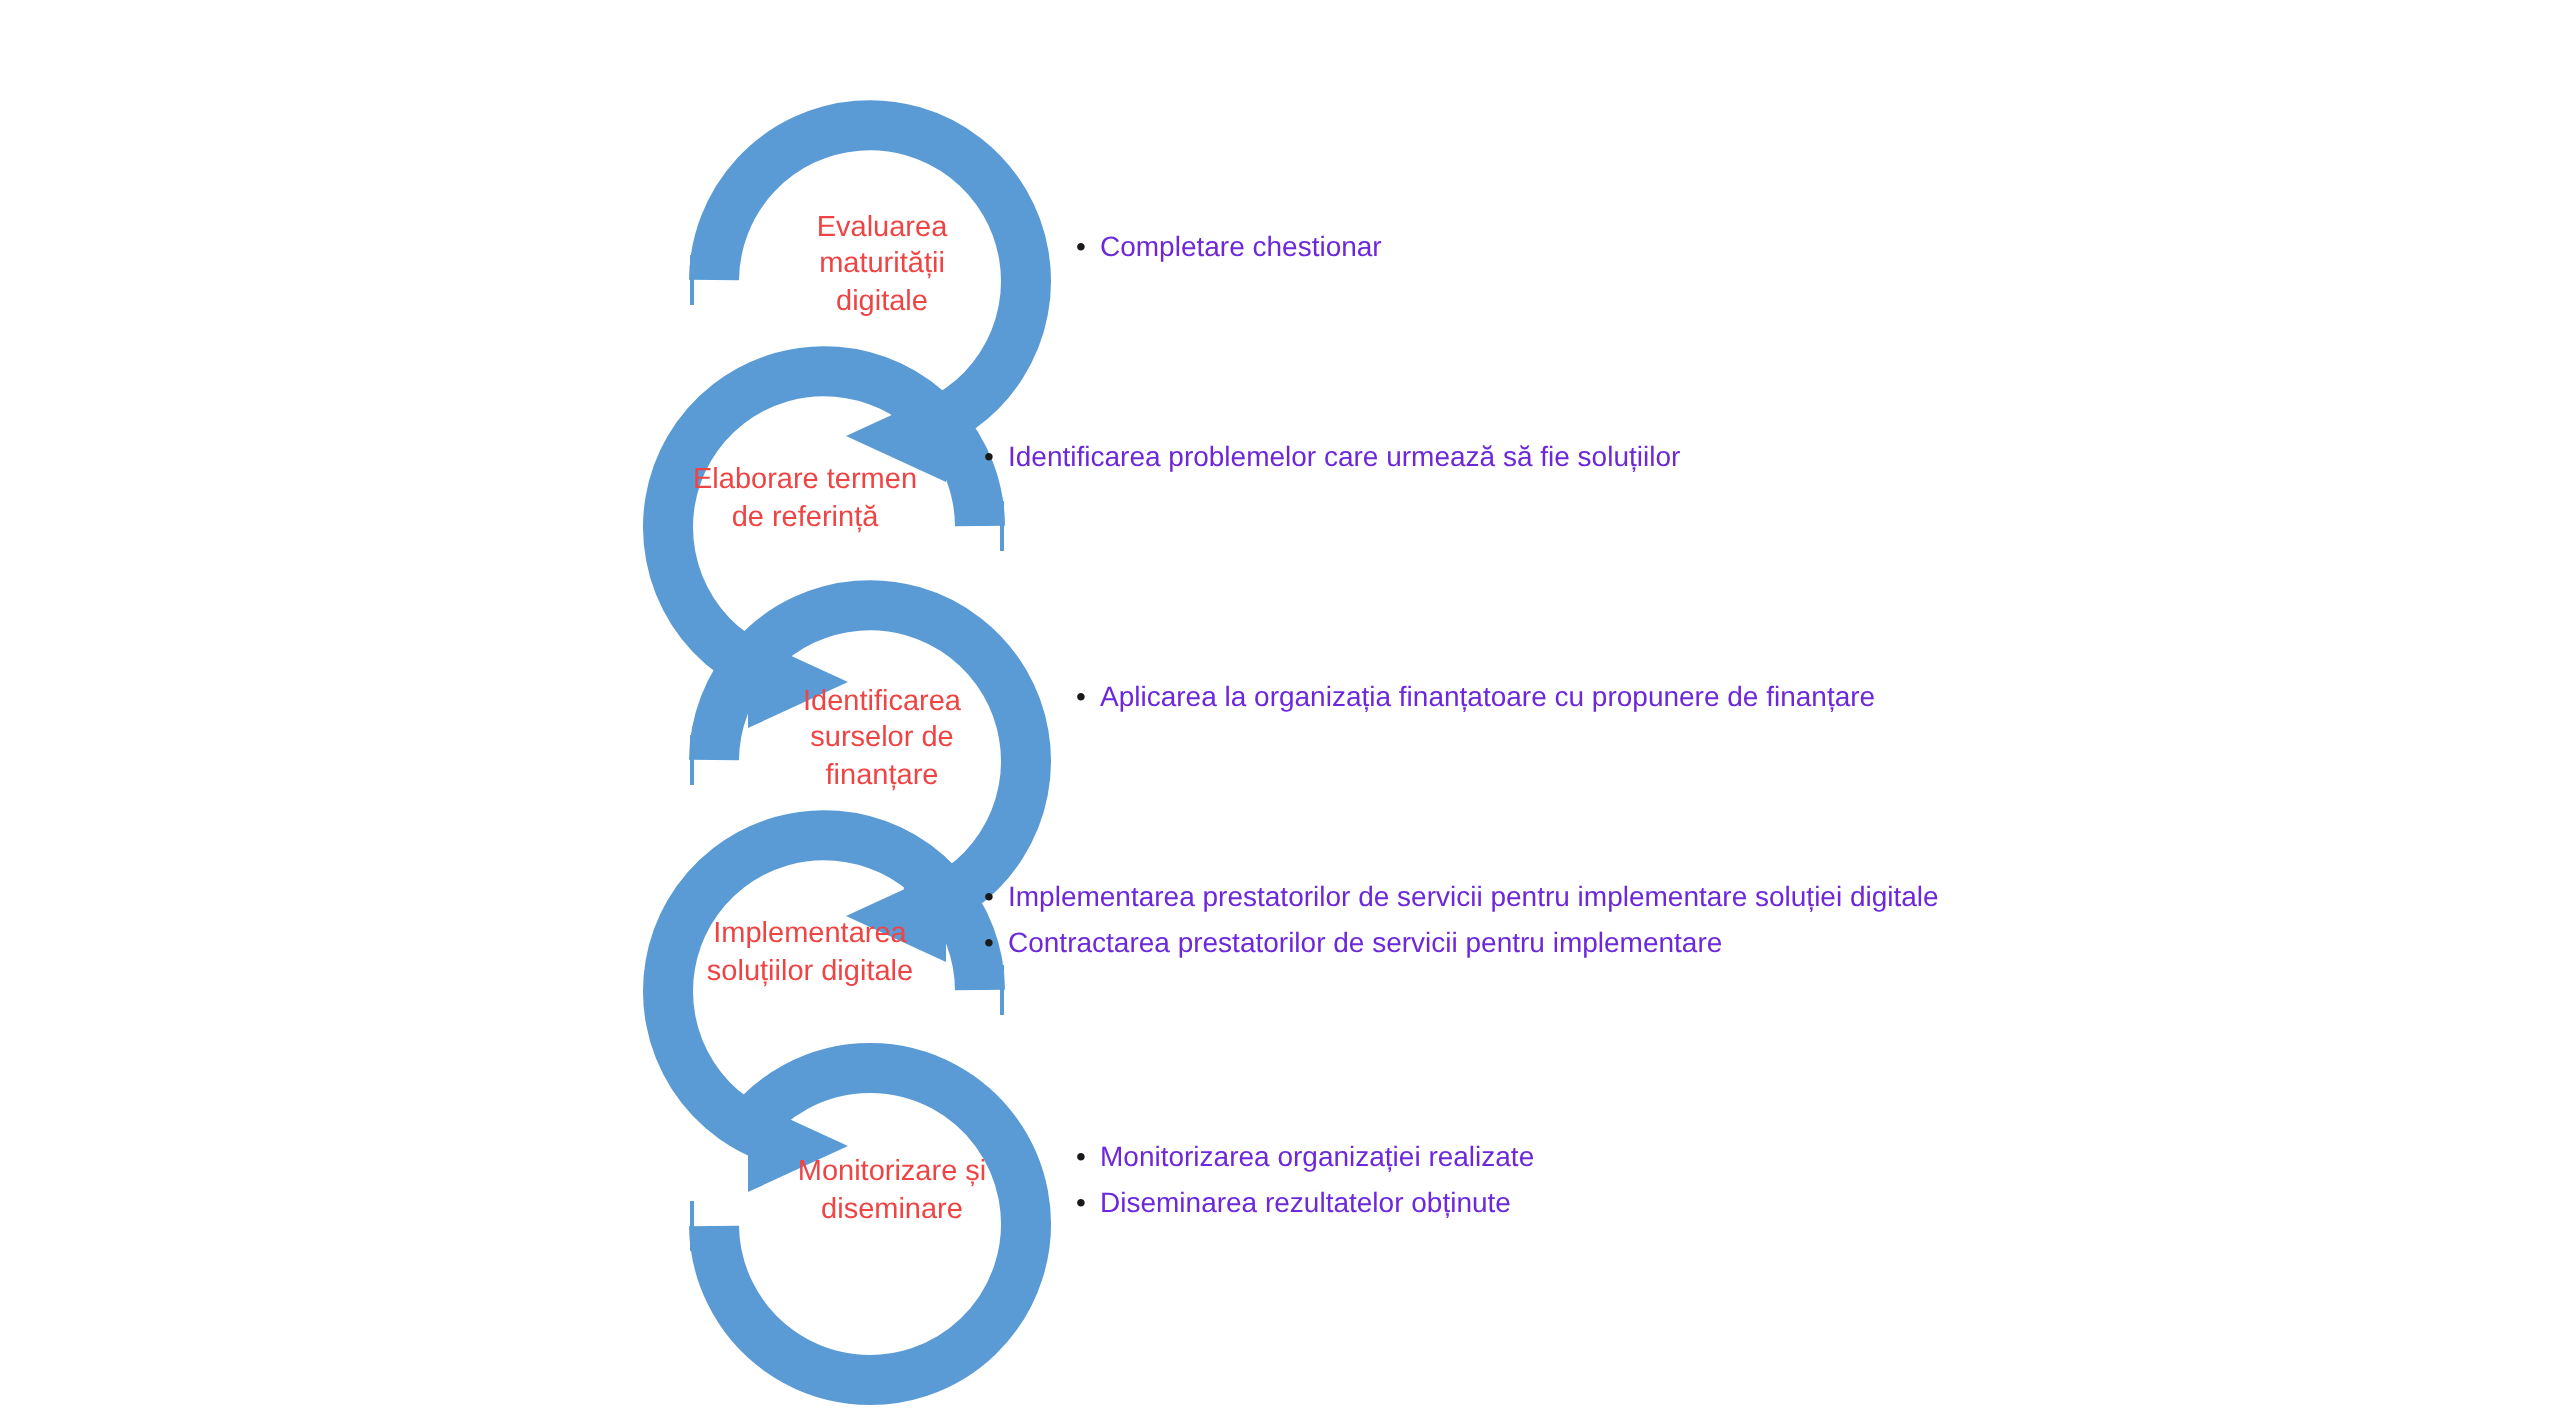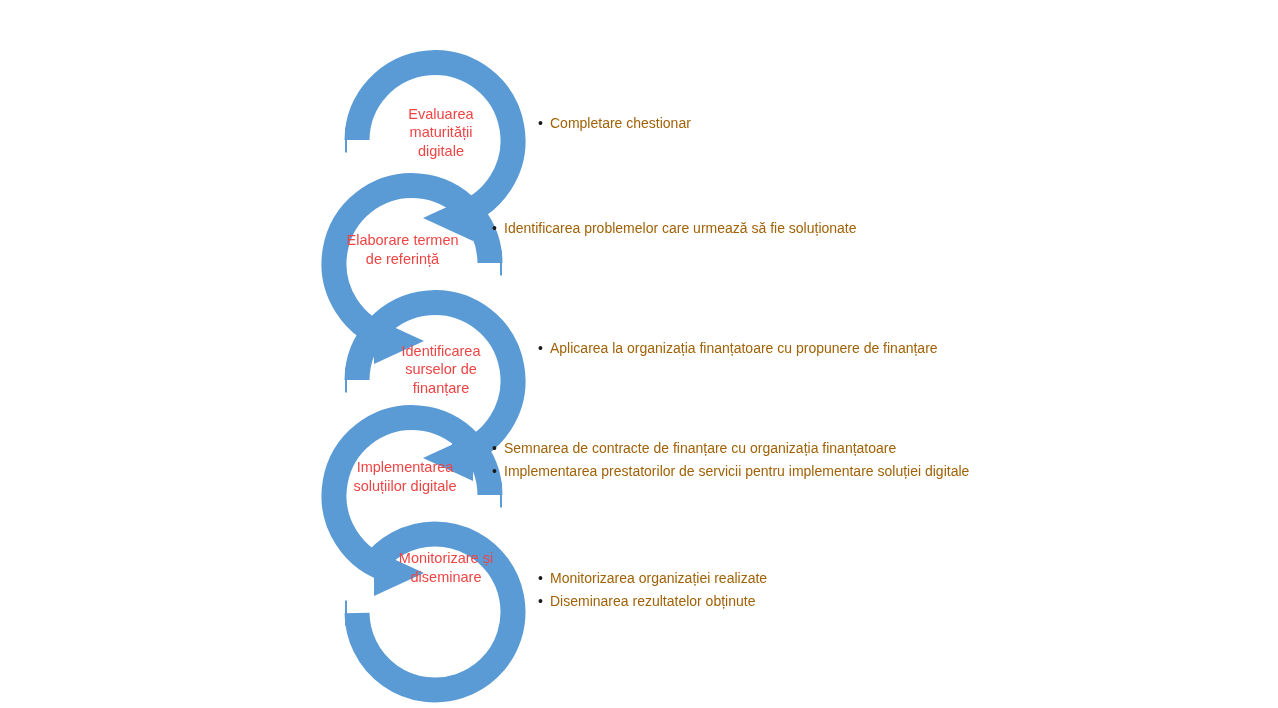--- a/index.html
+++ b/index.html
@@ -34,21 +34,21 @@
     font-size: 14.5px;
     line-height: 1.28;
     font-family: "Liberation Sans", sans-serif;
     white-space: pre-line;
     display: flex;
     align-items: center;
     justify-content: center;
   }
   .bullets {
     position: absolute;
-    color: #a16207;
+    color: #6d28d9;
     font-size: 14px;
     line-height: 1.5;
     font-family: "Liberation Sans", sans-serif;
   }
   .bullets ul {
     margin: 0;
     padding: 0;
     list-style: none;
   }
   .bullets li {
@@ -98,21 +98,21 @@
                A 78 78 0 1 0 86 171
                L 86 171" fill="none" stroke="#5B9BD5" stroke-width="25" stroke-linecap="butt"></path>
       <rect x="194" y="82.5" width="2" height="25" fill="#5B9BD5"></rect>
 
       <polygon points="68,150 68,196 118,173" fill="#5B9BD5"></polygon>
     </svg>
     <div class="node-label" style="left:330px; top:222px; width:145px; height:55px;">Elaborare termen
 de referință</div>
     <div class="bullets" style="left:492px; top:218px; width:520px;">
       <ul>
-        <li>Identificarea problemelor care urmează să fie soluționate</li>
+        <li>Identificarea problemelor care urmează să fie soluțiilor</li>
       </ul>
     </div>
   </div>
 
   <div class="step">
     <svg class="ring-svg" style="left:345px; top:285px;" width="196" height="200" viewBox="0 0 196 200">
       <path d="M 12 95
                A 78 78 0 1 1 110 171
                L 110 171" fill="none" stroke="#5B9BD5" stroke-width="25" stroke-linecap="butt"></path>
       <rect x="0" y="82.5" width="2" height="25" fill="#5B9BD5"></rect>
@@ -133,34 +133,34 @@
       <path d="M 184 95
                A 78 78 0 1 0 86 171
                L 86 171" fill="none" stroke="#5B9BD5" stroke-width="25" stroke-linecap="butt"></path>
       <rect x="194" y="82.5" width="2" height="25" fill="#5B9BD5"></rect>
       <polygon points="68,150 68,196 118,173" fill="#5B9BD5"></polygon>
     </svg>
     <div class="node-label" style="left:330px; top:449px; width:150px; height:55px;">Implementarea
 soluțiilor digitale</div>
     <div class="bullets" style="left:492px; top:438px; width:620px;">
       <ul>
-        <li>Semnarea de contracte de finanțare cu organizația finanțatoare</li>
         <li>Implementarea prestatorilor de servicii pentru implementare soluției digitale</li>
+        <li>Contractarea prestatorilor de servicii pentru implementare</li>
       </ul>
     </div>
   </div>
 
   <div class="step">
     <svg class="ring-svg" style="left:345px; top:518px;" width="196" height="200" viewBox="0 0 196 200">
 
       <path d="M 27 48
                A 78 78 0 1 1 12 95" fill="none" stroke="#5B9BD5" stroke-width="25" stroke-linecap="butt"></path>
       <rect x="0" y="82.5" width="2" height="25" fill="#5B9BD5"></rect>
     </svg>
-    <div class="node-label" style="left:385px; top:540px; width:122px; height:55px;">Monitorizare și
+    <div class="node-label" style="left:385px; top:568px; width:122px; height:55px;">Monitorizare și
 diseminare</div>
     <div class="bullets" style="left:538px; top:568px; width:420px;">
       <ul>
         <li>Monitorizarea organizației realizate</li>
         <li>Diseminarea rezultatelor obținute</li>
       </ul>
     </div>
   </div>
 
 </div>

